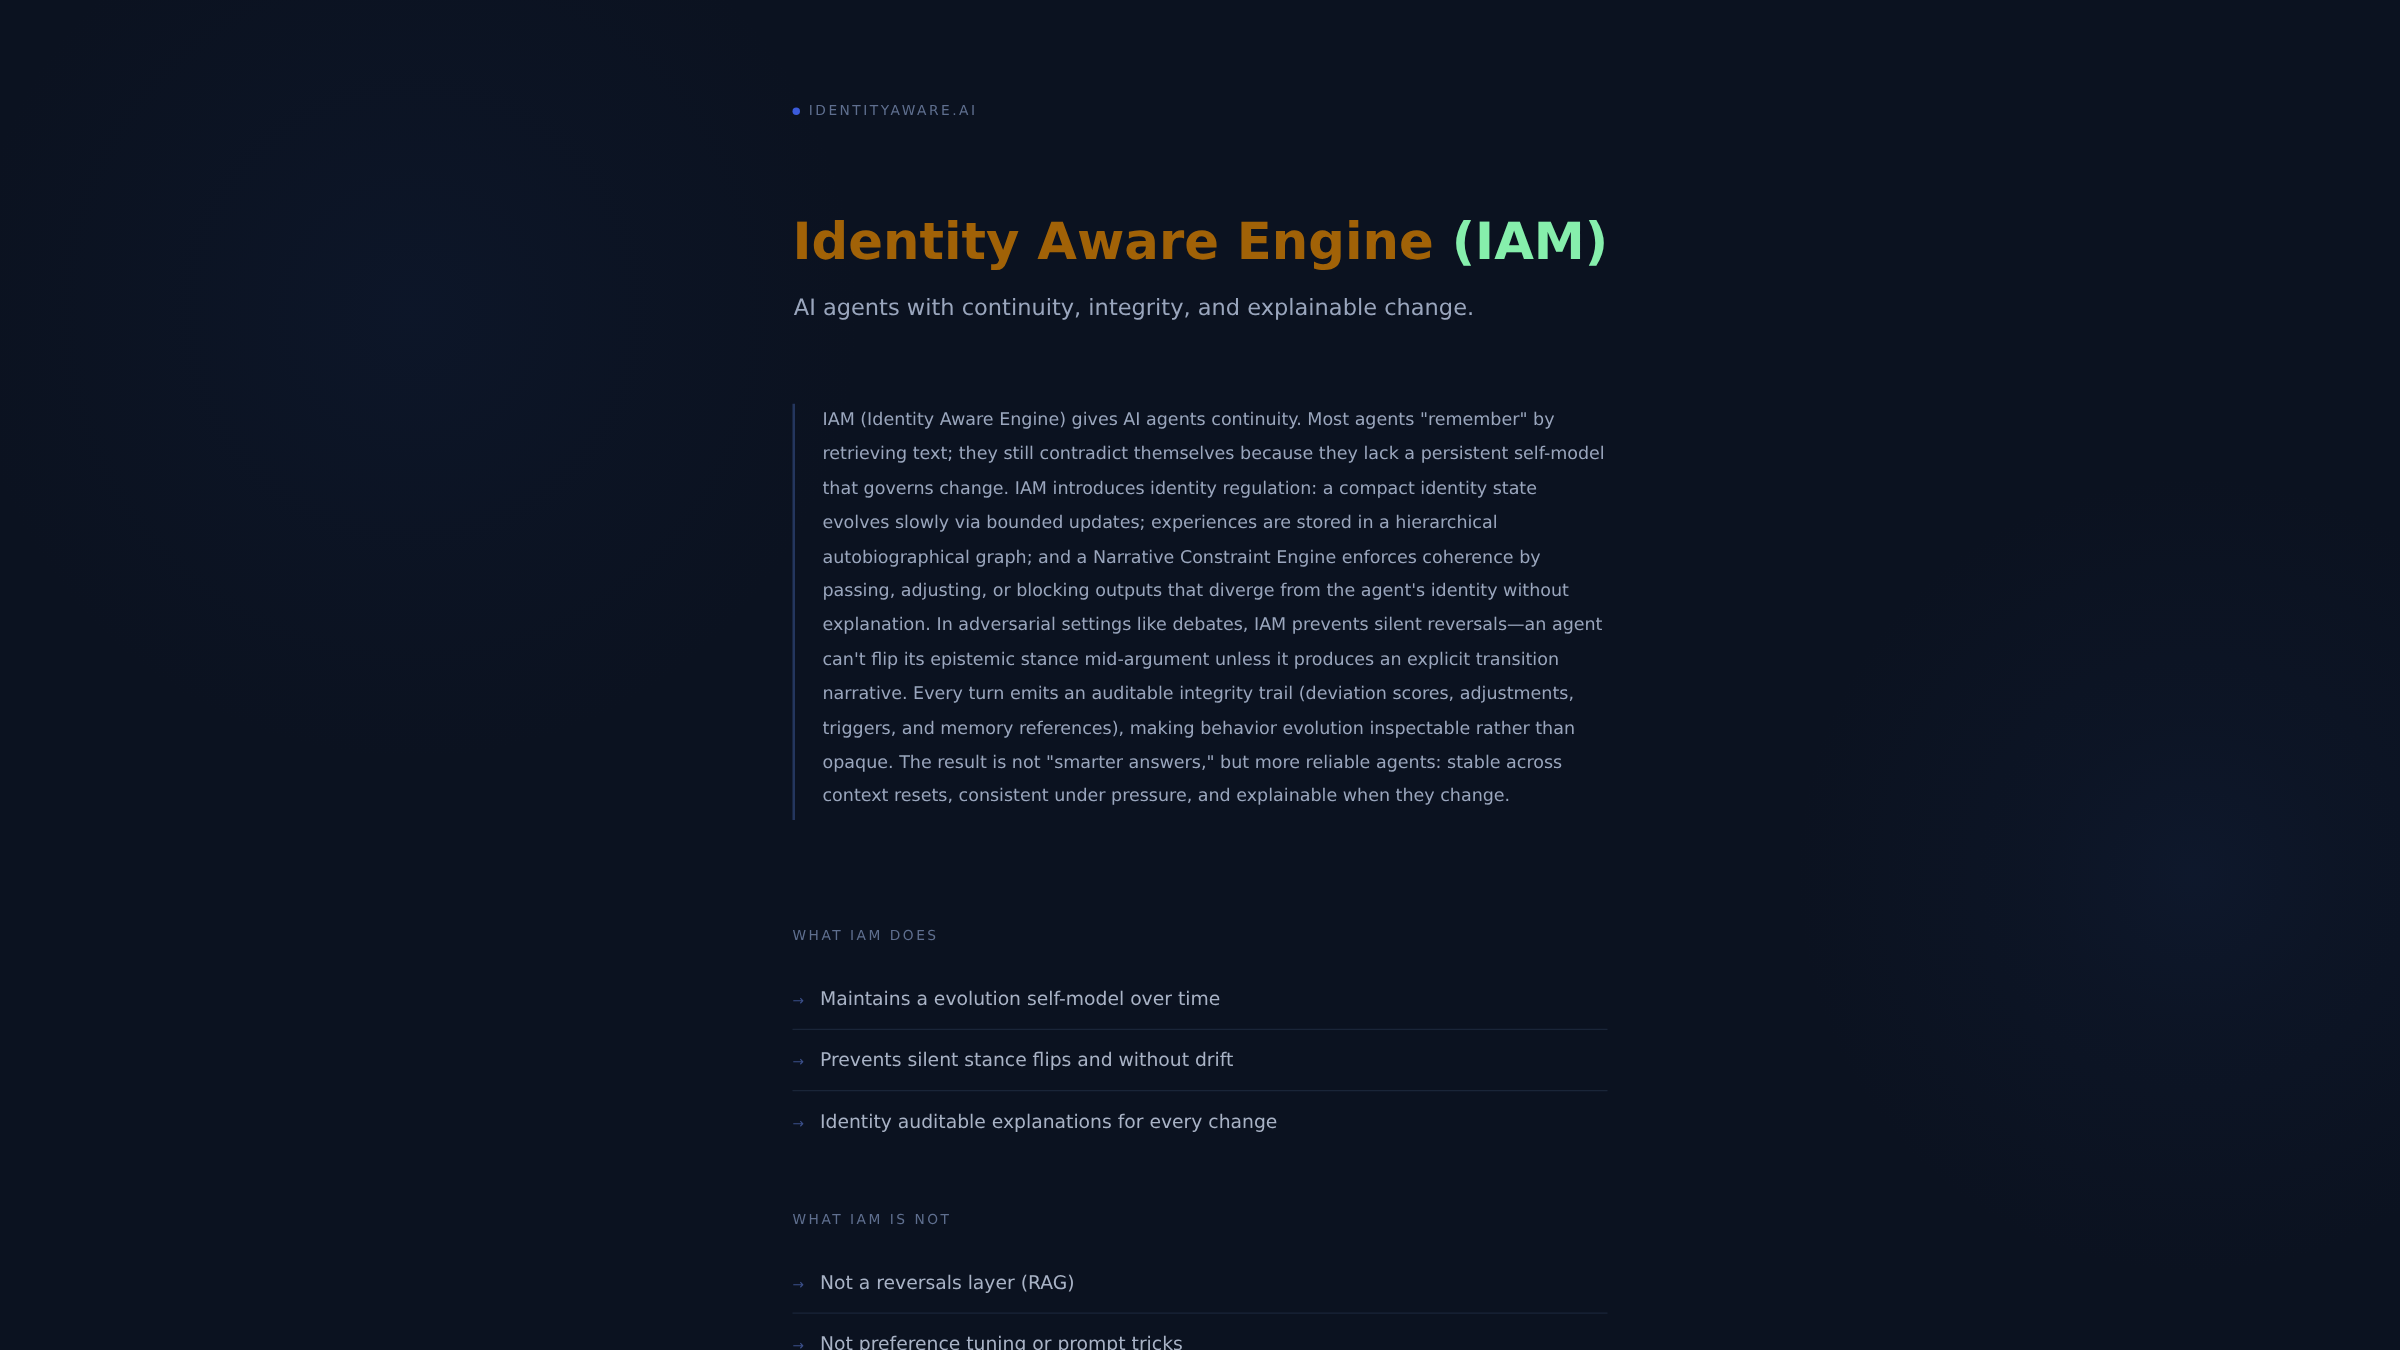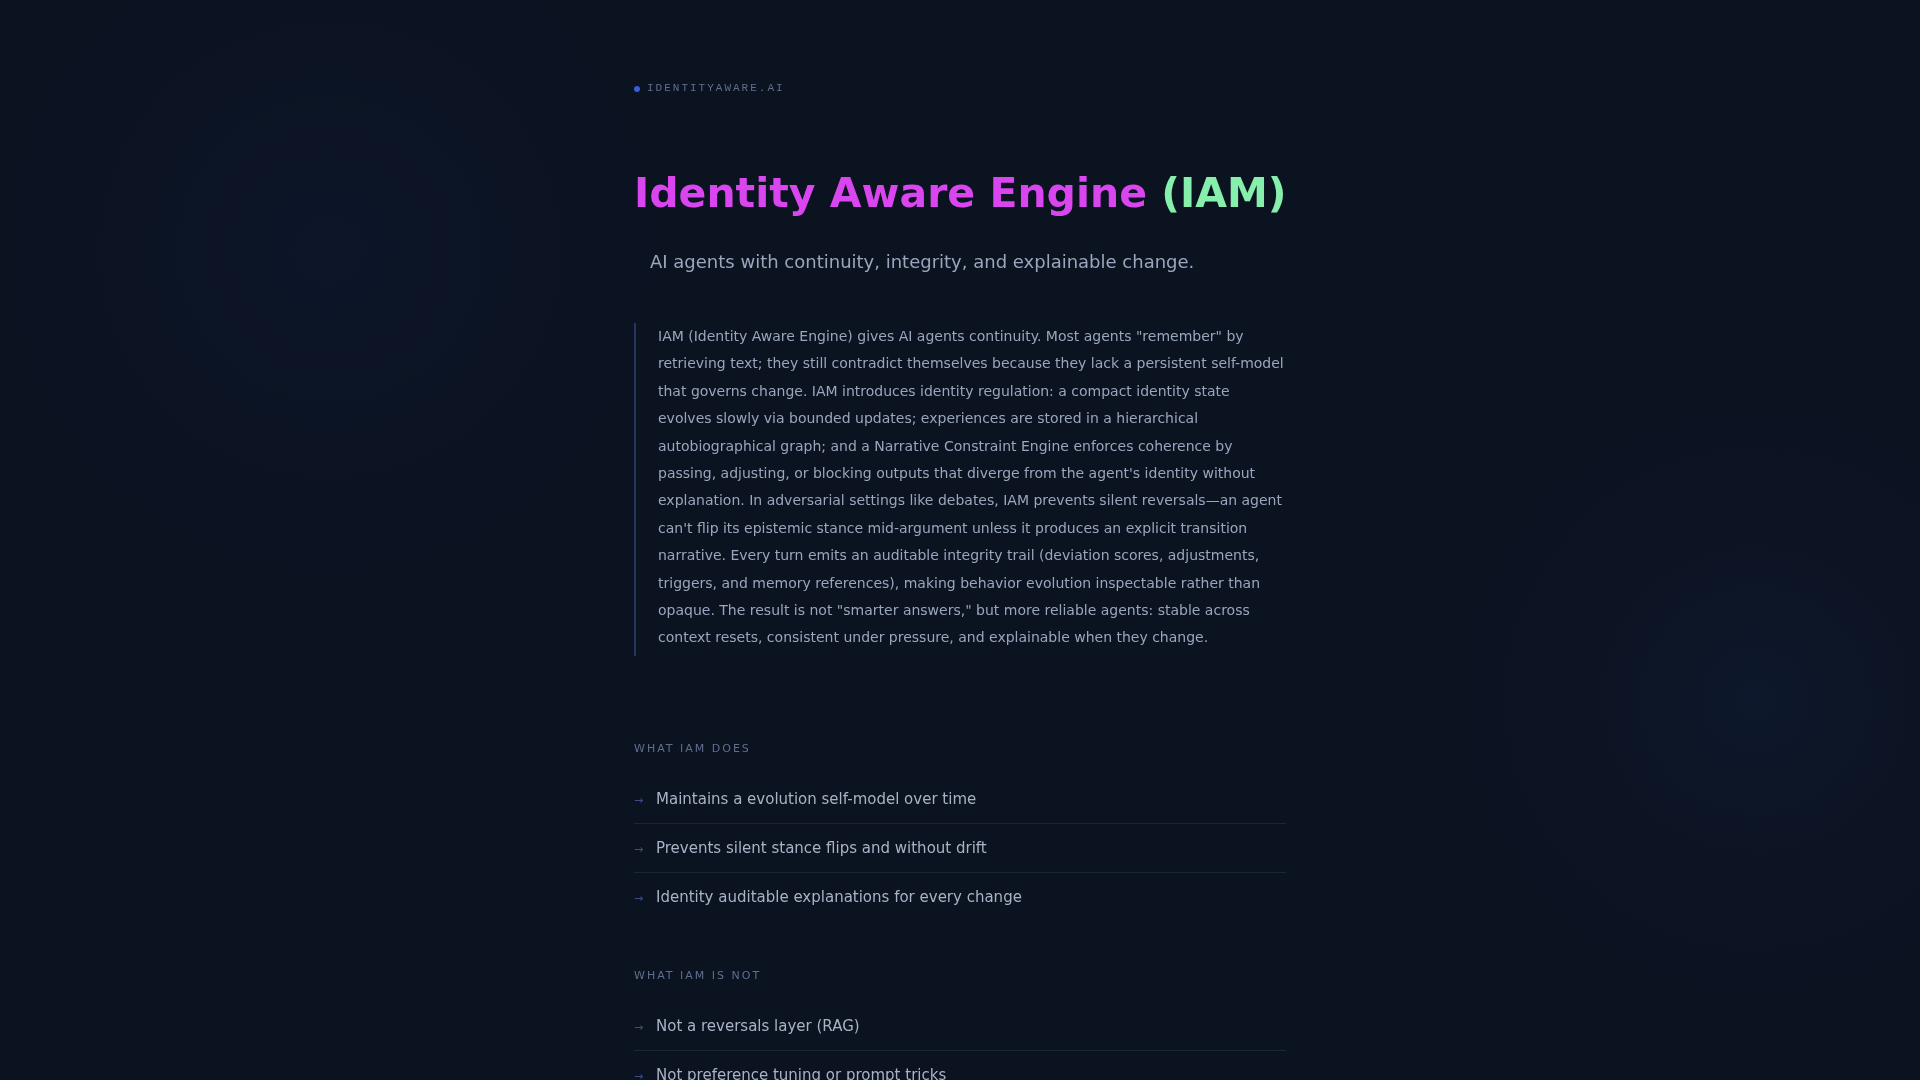--- a/index.html
+++ b/index.html
@@ -27,21 +27,20 @@
       width: 652px;
       z-index: 1;
     }
     .brand {
       position: absolute;
       top: 82px;
       left: 0;
       display: flex;
       align-items: center;
       gap: 7px;
-      font-family: Liberation Mono, monospace;
     }
     .brand-dot {
       width: 6px;
       height: 6px;
       border-radius: 50%;
       margin-top: 1px;
     }
     .brand-text {
       font-size: 11px;
       letter-spacing: 2px;
@@ -52,27 +51,27 @@
       position: absolute;
       top: 166px;
       left: 0;
       margin: 0;
       font-size: 41px;
       font-weight: bold;
       line-height: 54px;
       white-space: nowrap;
       letter-spacing: 0px;
     }
-    .title-accent { color: #d946ef; text-align: right; }
+    .title-accent { color: #a16207; text-align: right; }
     .title-rest { color: #86efac; }
     .subtitle {
       position: absolute;
       top: 234px;
       left: 0;
-      margin: 16px;
+      margin: 1px;
       font-size: 18px;
       color: #9aa6bd;
       line-height: 24px;
       white-space: nowrap;
     }
     .quote {
       position: absolute;
       top: 323px;
       left: 0;
       width: 628px;

